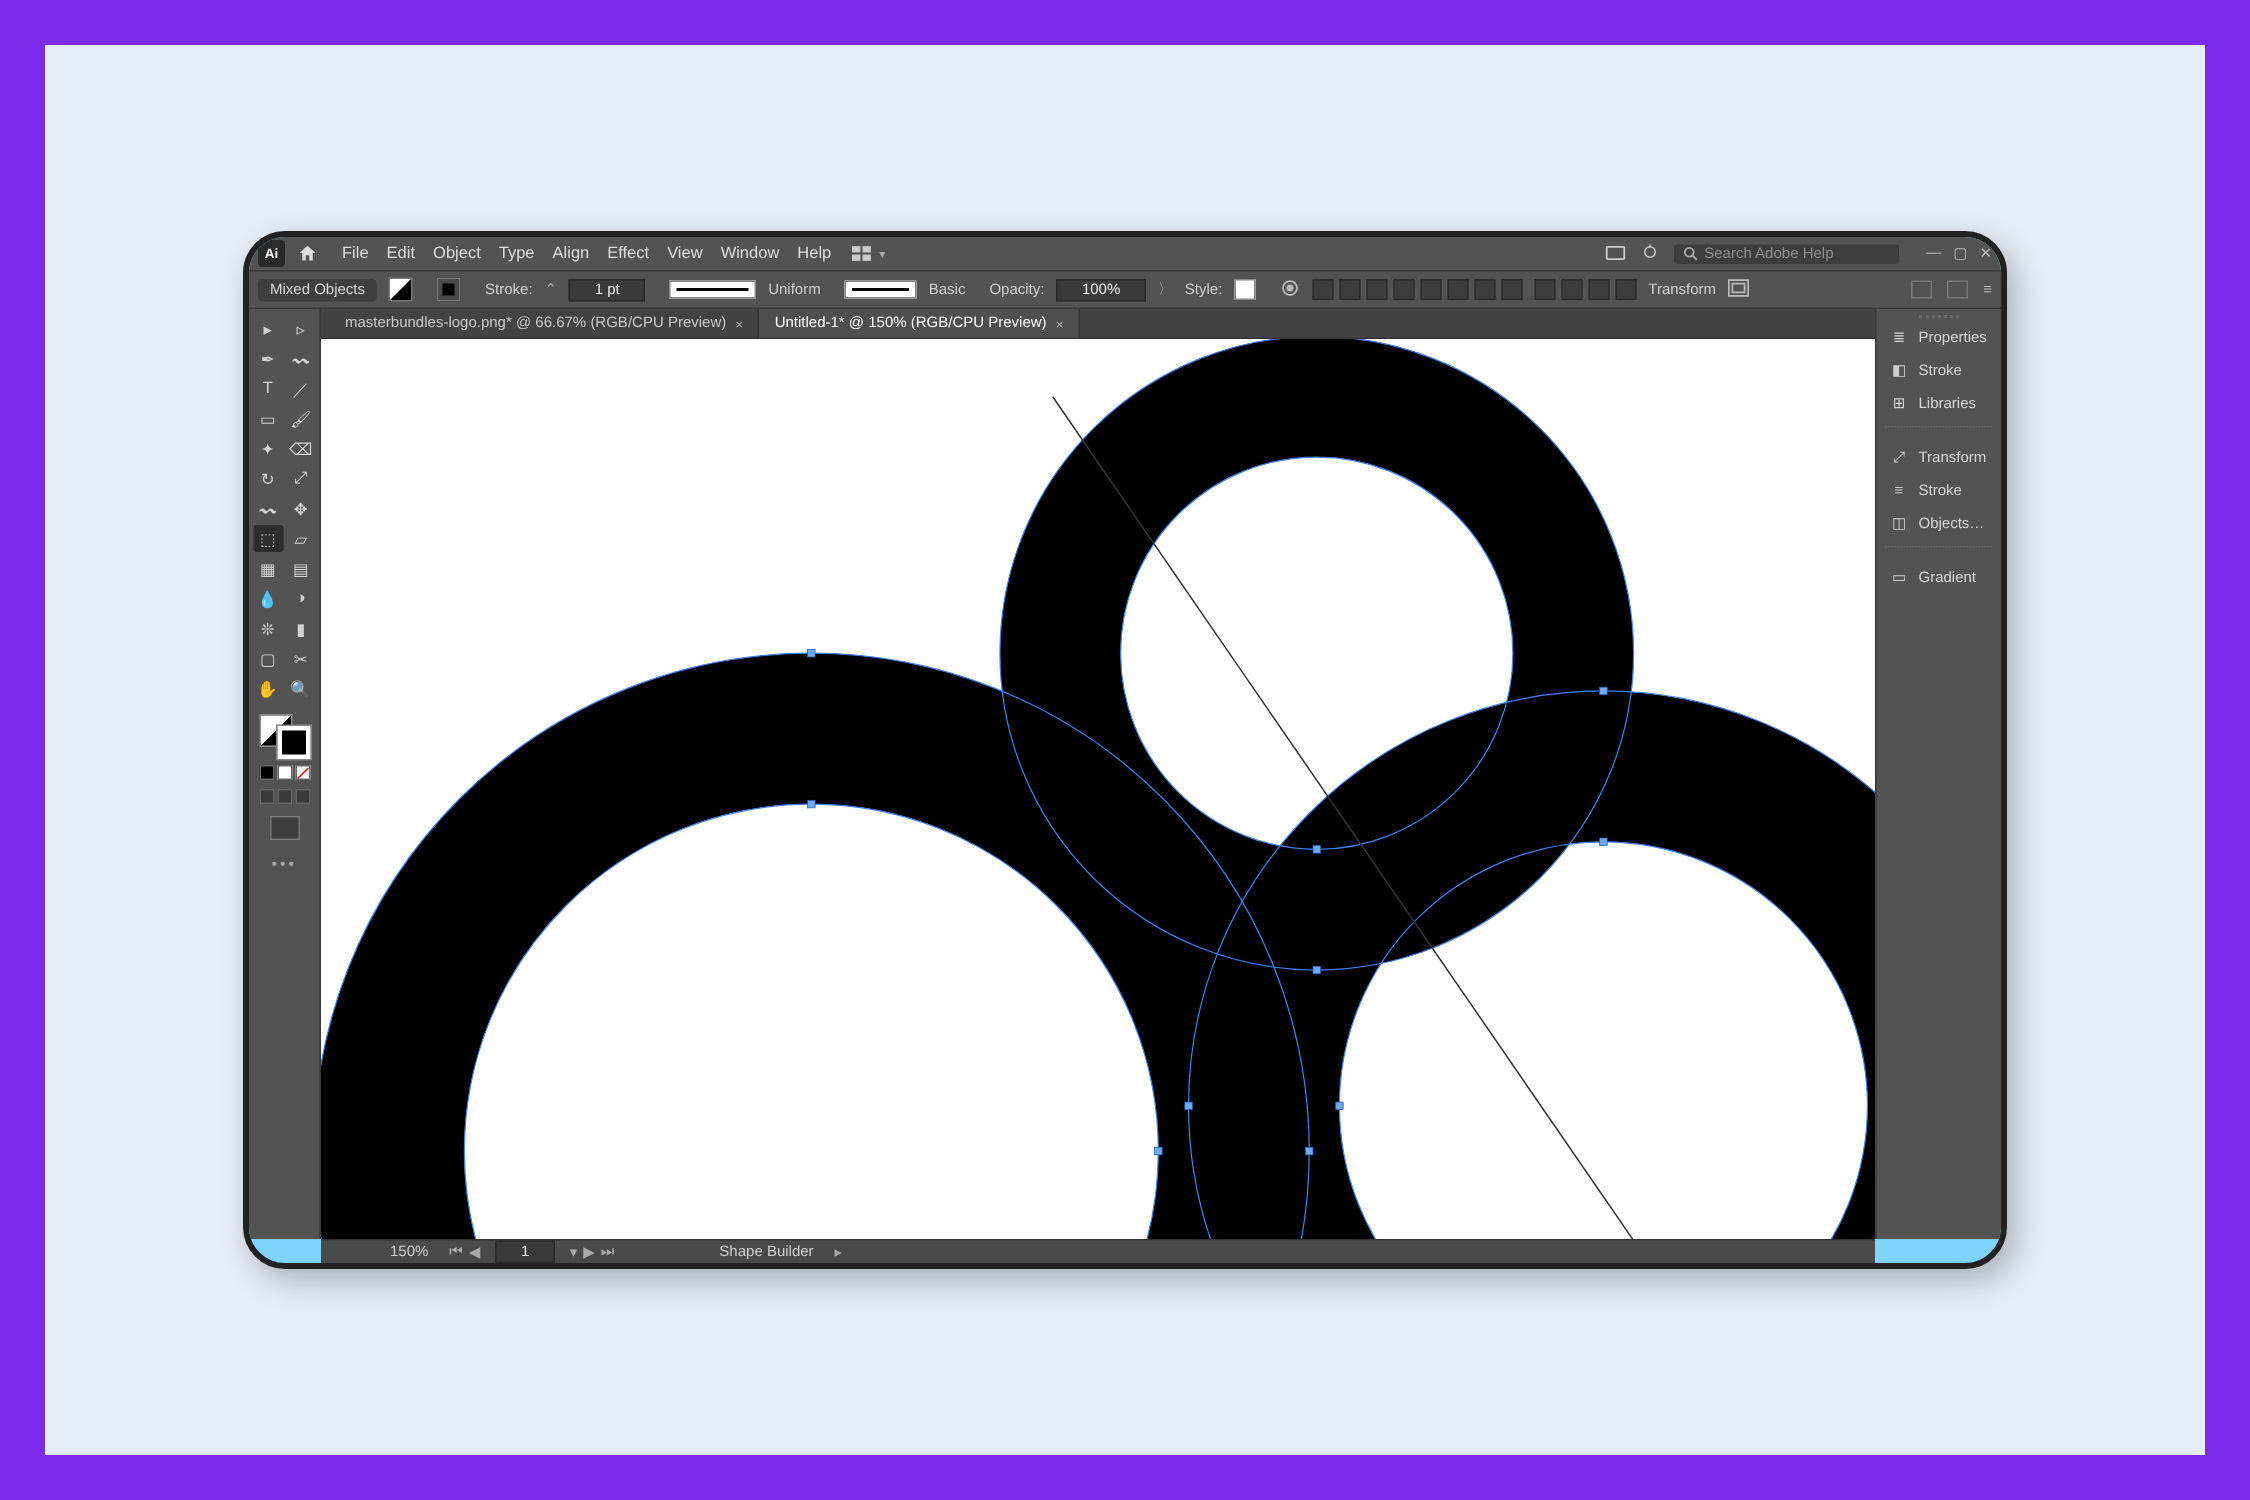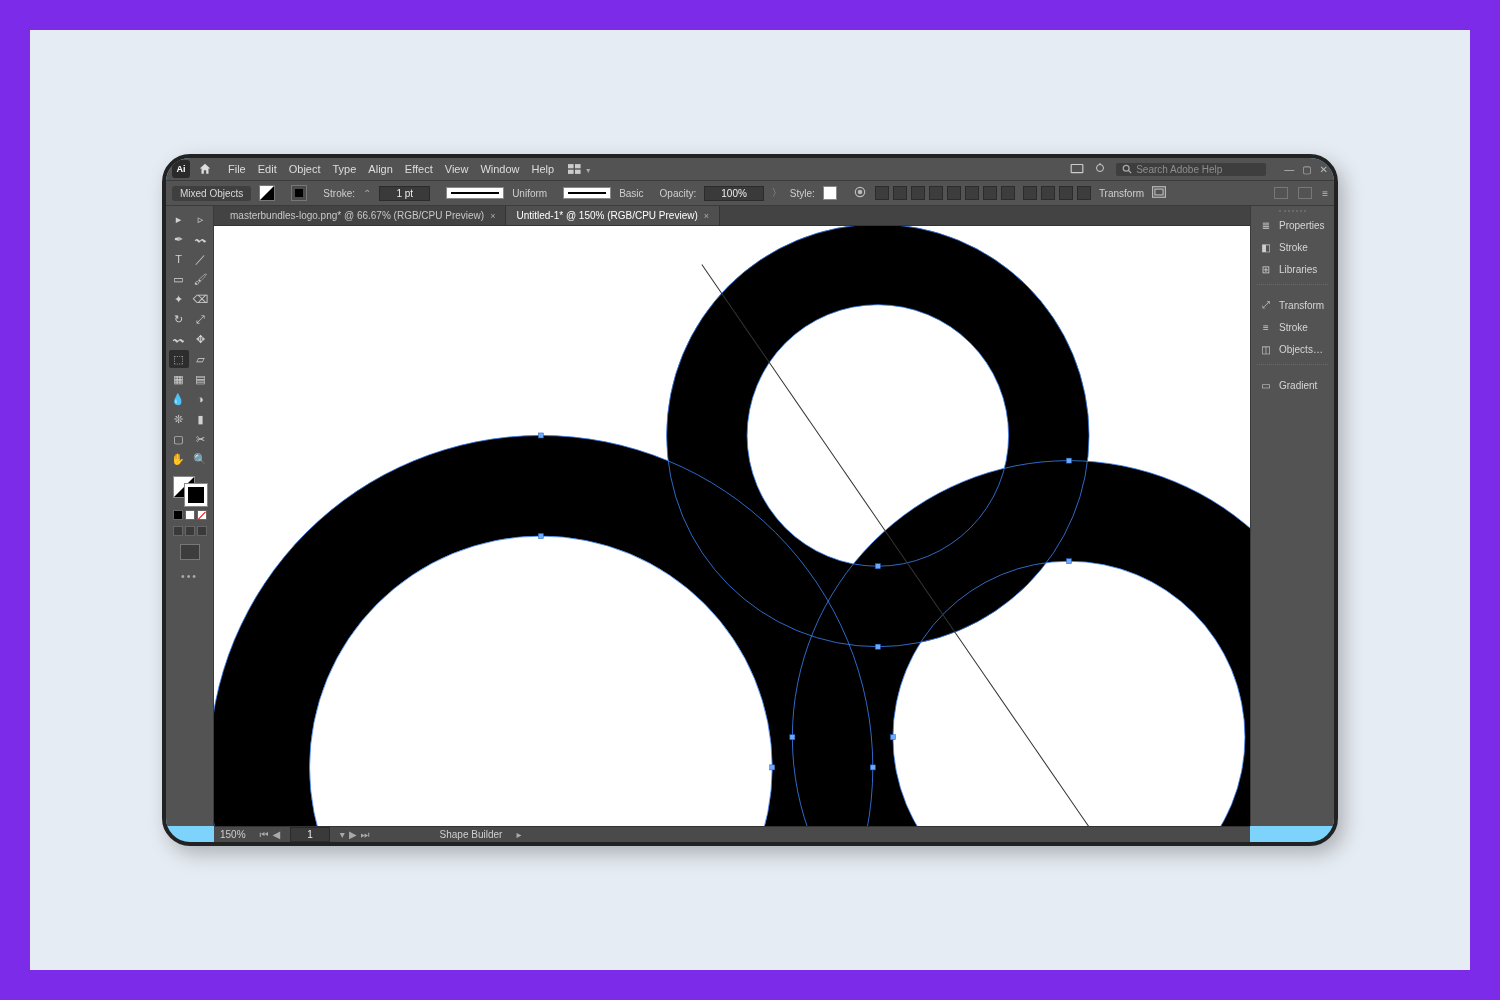--- a/index.html
+++ b/index.html
@@ -155,21 +155,21 @@
   }
   .dock-item .ic { width:14px; height:14px; display:flex; align-items:center; justify-content:center; color:#cfcfcf; }
 
   
   .statusbar {
     position:absolute; left:48px; right:84px; bottom:0;
     height:16px; background:#4a4a4a; border-top:1px solid #333;
     display:flex; align-items:center; gap:10px; padding:0 6px;
     font-size:10px; color:#cfcfcf;
   }
-  .statusbar .dd2 { display:flex; align-items:flex-start; gap:4px; }
+  .statusbar .dd2 { display:flex; align-items:flex-start; gap:4px;margin-left:40px; }
   .nav-arrows { display:flex; gap:4px; color:#aaa; }
 
   svg .anchor { fill:#6ea8ff; stroke:#1c5fbe; stroke-width:.5; }
   svg .sel-outline { fill:none; stroke:#3b82f6; stroke-width:.8; }
 </style>
 </head>
 <body>
 
 <div class="stage">
   <div class="device">

